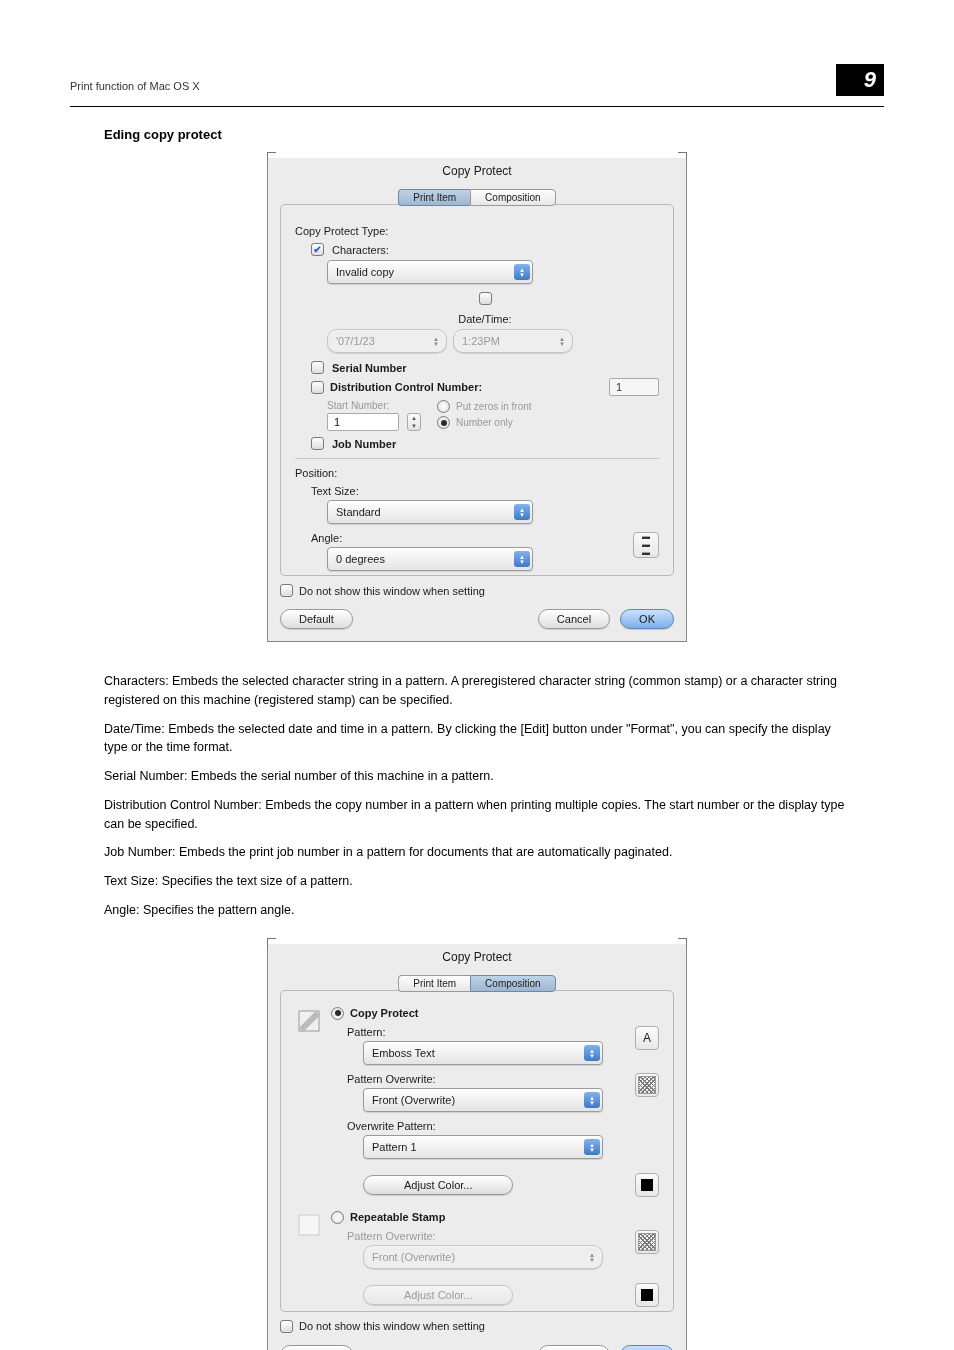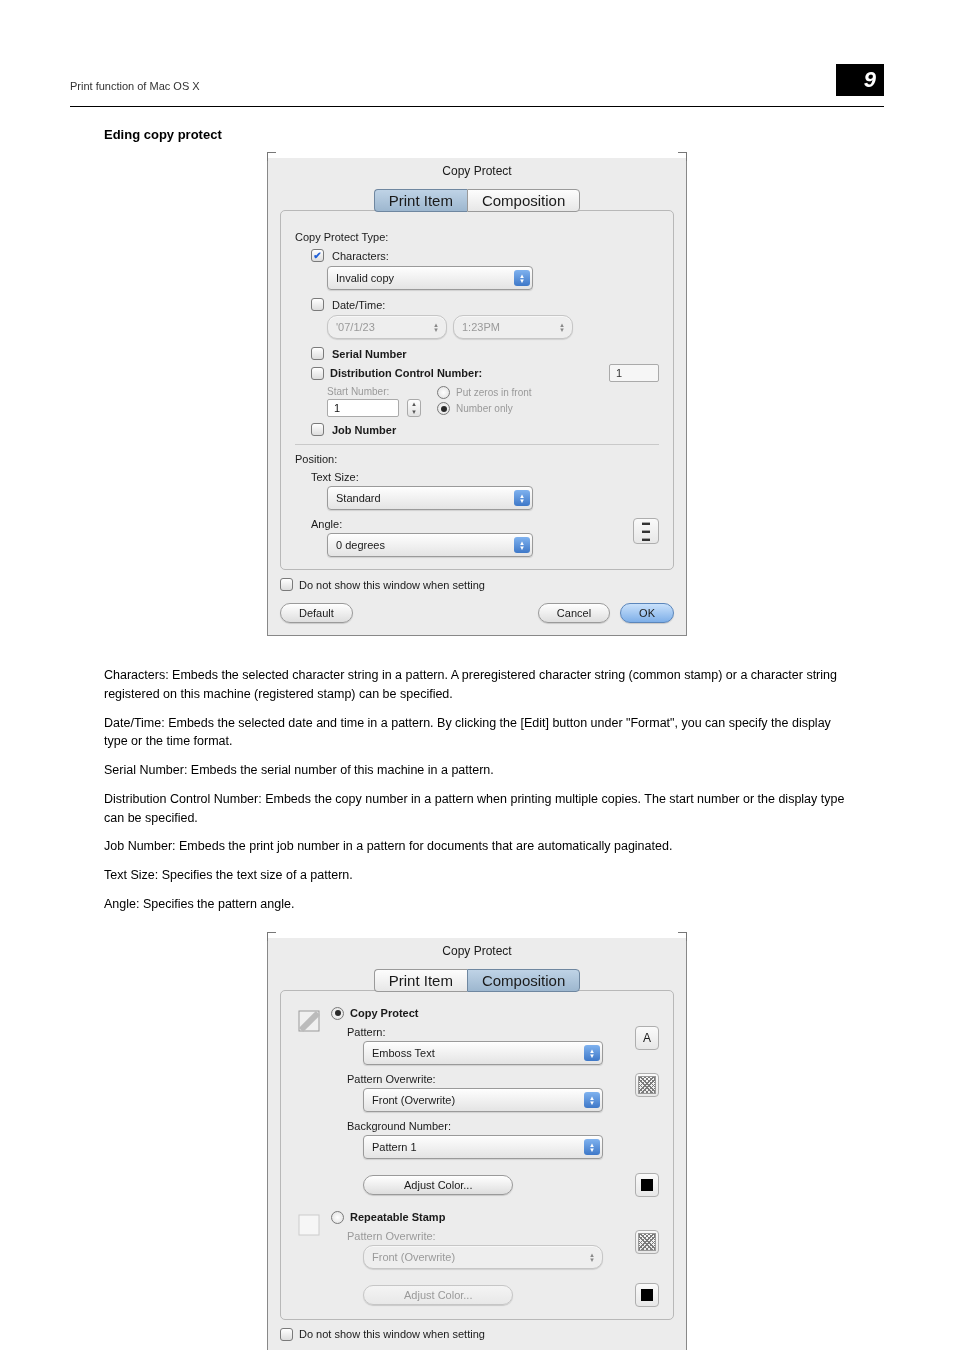--- a/index.html
+++ b/index.html
@@ -87,36 +87,36 @@
     display: flex;
     justify-content: center;
     margin-bottom: 0;
     position: relative;
     z-index: 2;
   }
   .tab {
     border: 1px solid #9a9a9a;
     background: linear-gradient(#fdfdfd, #e7e7e7);
     padding: 2px 14px;
-    font-size: 15px;
+    font-size: 10px;
     position: relative;
     top: 1px;
   }
   .tab.left { border-radius: 4px 0 0 4px; border-right: none; }
   .tab.right { border-radius: 0 4px 4px 0; }
   .tab.active {
     background: linear-gradient(#bfd3e6, #9db7cf);
     border-color: #6f87a0;
   }
 
   .panel {
     border: 1px solid #b8b8b8;
     border-radius: 5px;
     background: #ececec;
-    padding: 16px 14px 12px 14px;
+    padding: 16px 14px 4px 14px;
     margin-top: -1px;
   }
 
   .group-label {
     font-size: 11px;
     margin: 4px 0 6px 0;
     font-weight: normal;
   }
   .bold { font-weight: bold; }
   .cb-row {
@@ -322,21 +322,21 @@
         <span class="cb checked"></span>
         <span>Characters:</span>
       </div>
       <div class="indent2">
         <div class="select wide-select">
           <span>Invalid copy</span>
           <span class="sel-caret"></span>
         </div>
       </div>
 
-      <div class="cb-row indent1" style="margin-top:8px;">
+      <div class="cb-row indent1" style="margin-top:8px;flex-direction:column;">
         <span class="cb unchecked"></span>
         <span>Date/Time:</span>
       </div>
       <div class="indent2 row">
         <div class="select disabled" style="width:110px;">
           <span class="disabled-text">'07/1/23</span>
           <span class="sel-caret plain"></span>
         </div>
         <div class="select disabled" style="width:110px;">
           <span class="disabled-text">1:23PM</span>
@@ -487,21 +487,21 @@
                   <span>Front (Overwrite)</span>
                   <span class="sel-caret"></span>
                 </div>
               </div>
             </div>
             <div class="swatch-icon">
                 <span class="hatch"></span>
               </div>
           </div>
 
-          <div class="indent1" style="margin-top:8px;">Background Number:</div>
+          <div class="indent1" style="margin-top:8px;">Overwrite Pattern:</div>
           <div class="indent2" style="margin-top:3px;">
             <div class="select mid-select">
               <span>Pattern 1</span>
               <span class="sel-caret"></span>
             </div>
           </div>
 
           <div class="row space" style="margin-top:14px;">
             <span class="aqua-btn" style="margin-left:32px; padding:2px 40px;">Adjust Color...</span>
             <div class="swatch-icon">

